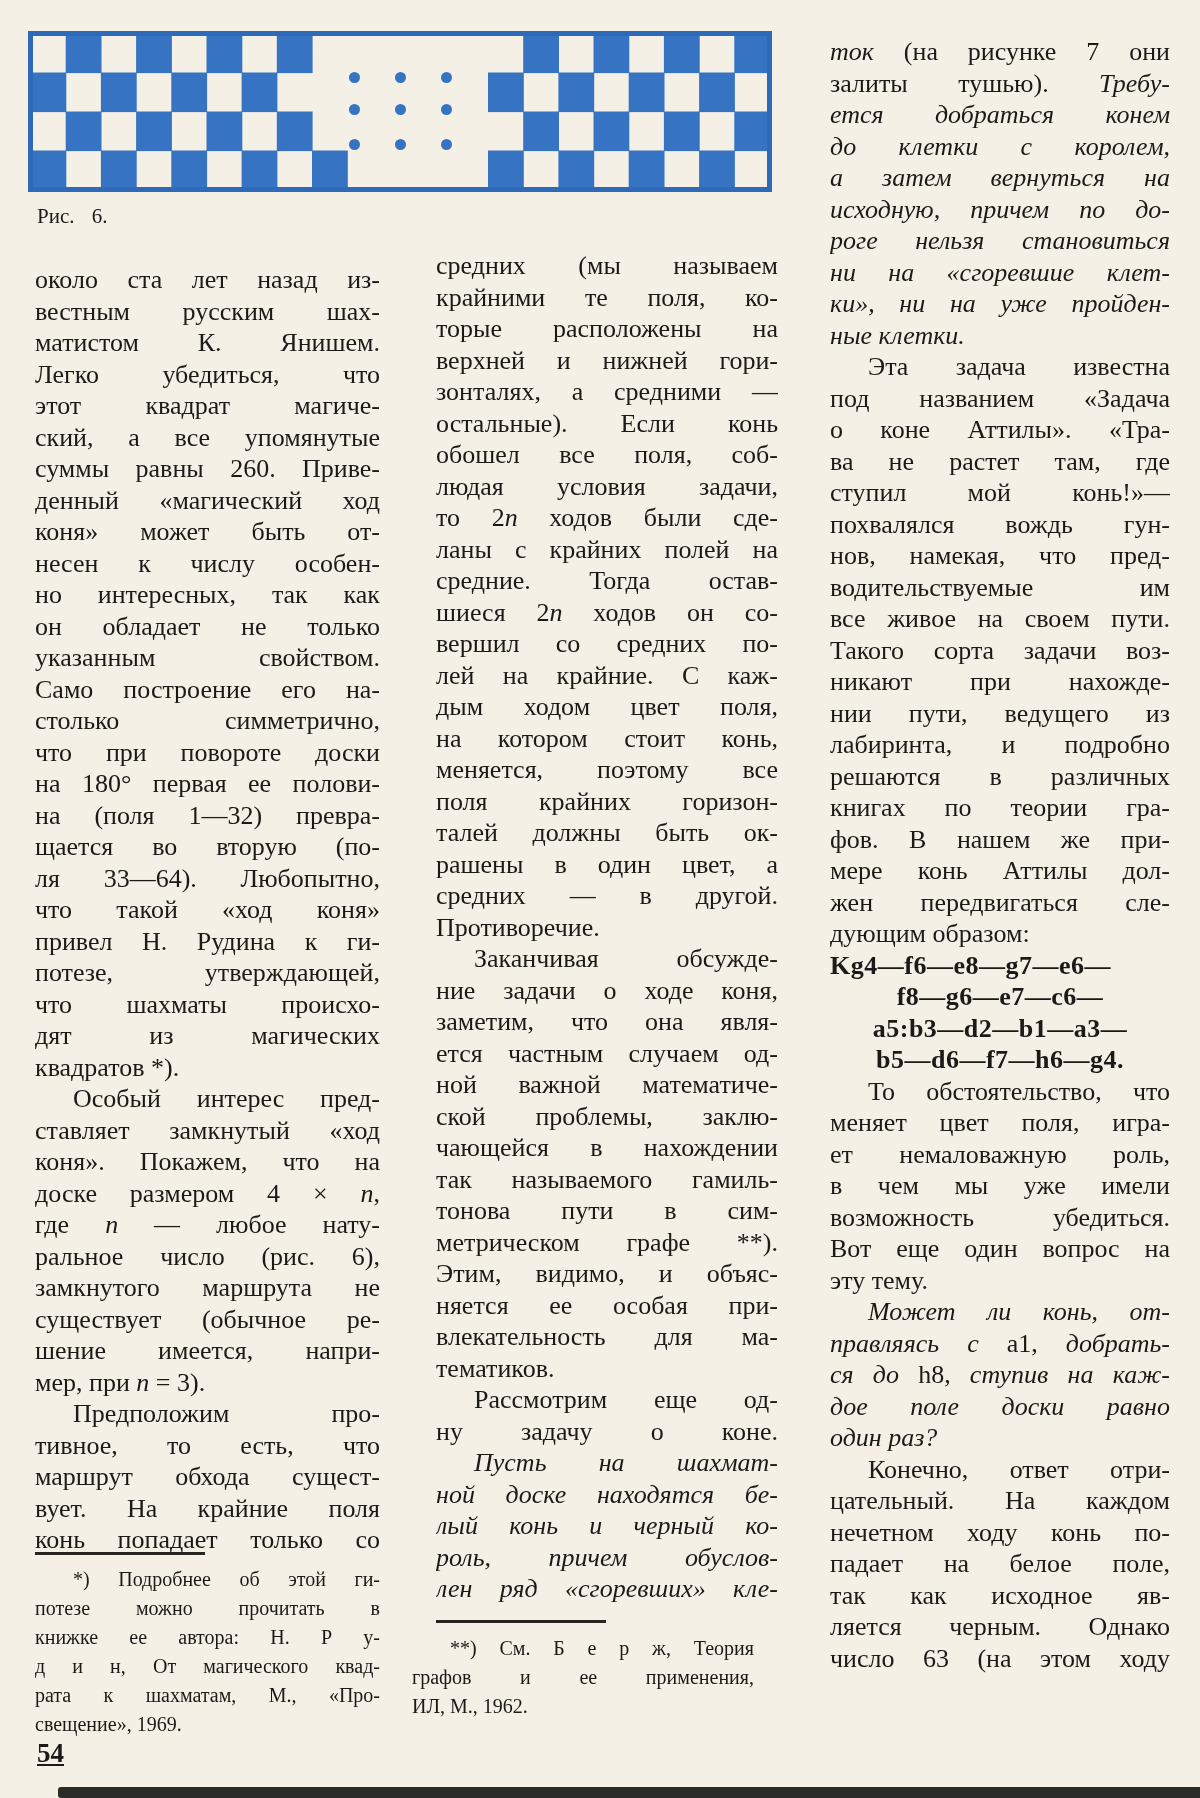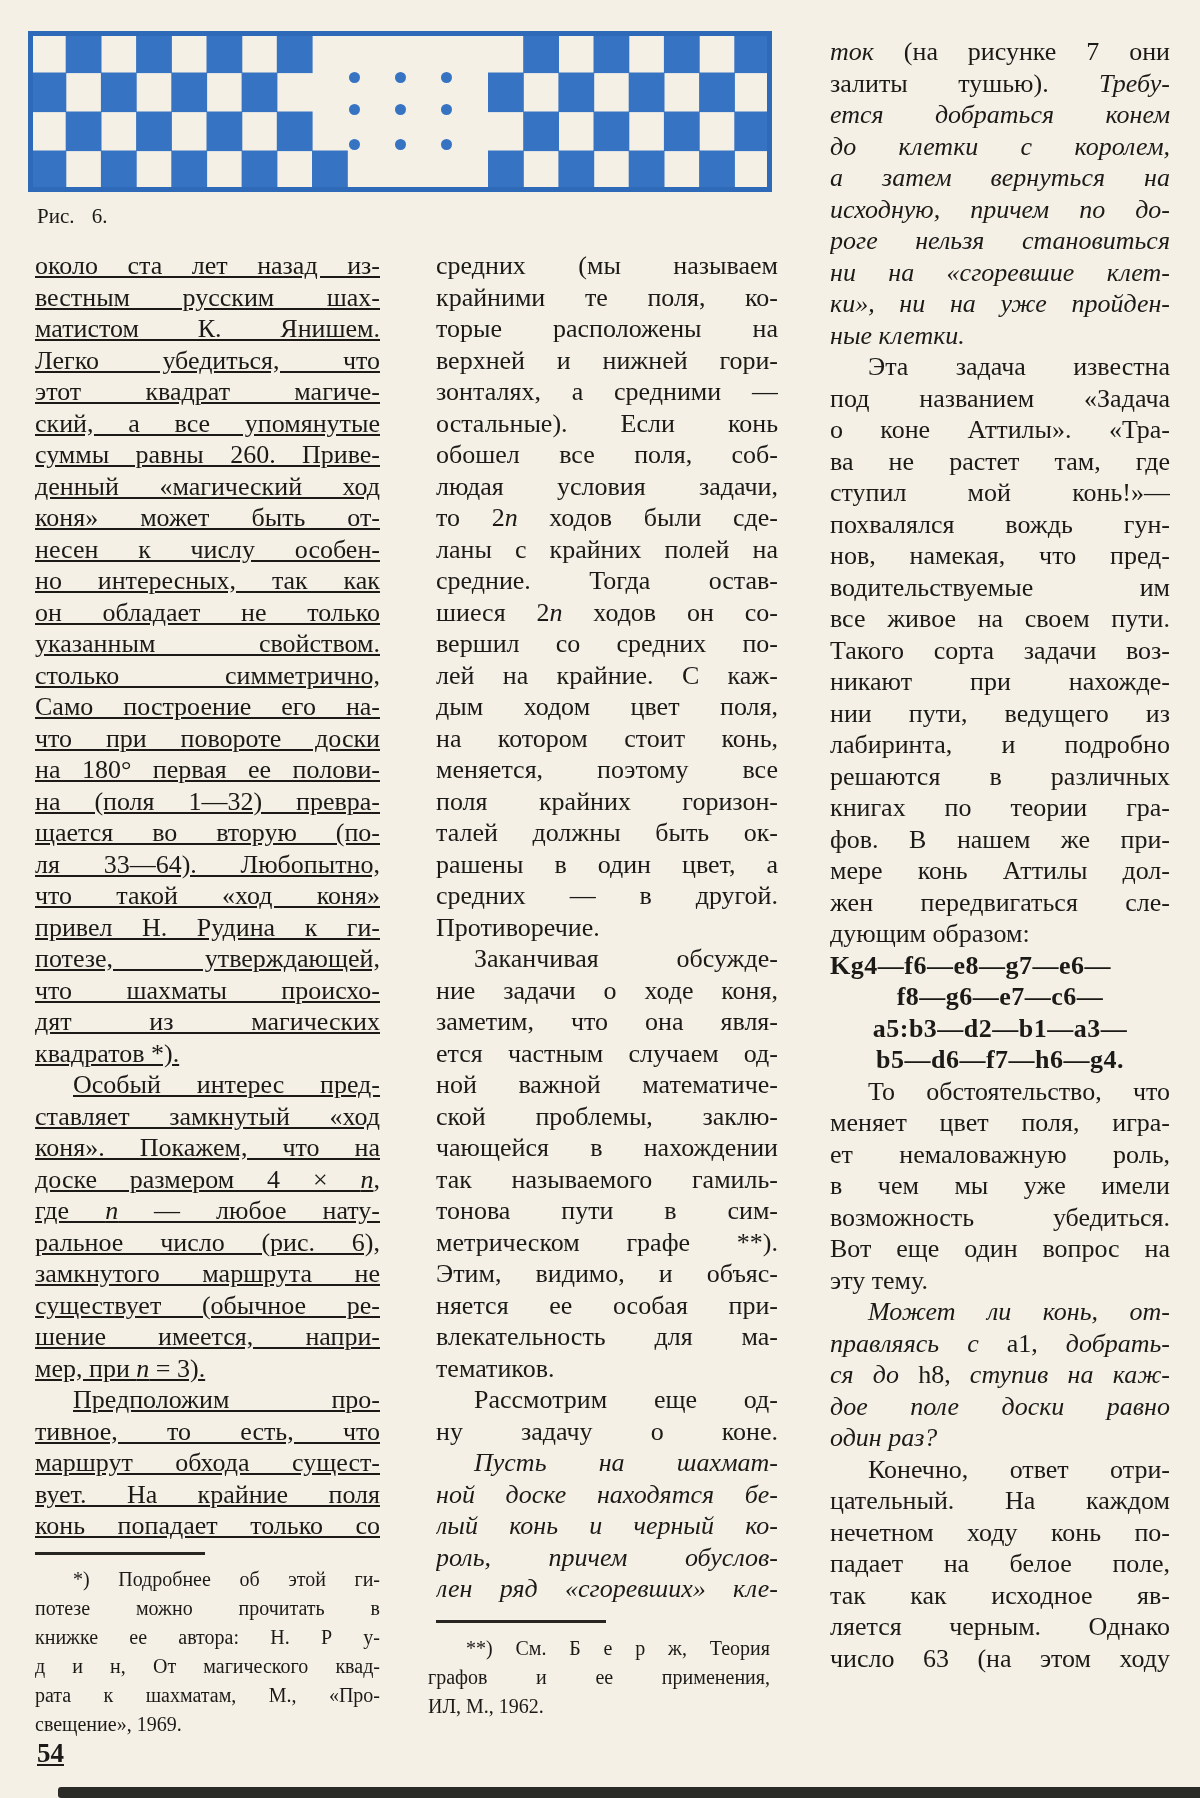--- a/index.html
+++ b/index.html
@@ -13,36 +13,36 @@
   }
   .figure-wrap{position:absolute;left:28px;top:31px;}
   .caption{
     position:absolute;left:37px;top:200px;
     font-size:21px;line-height:32px;word-spacing:12px;
   }
   .col{
     position:absolute;
     font-size:26px;
   }
-  .col-1{left:35px;top:250px;width:345px;text-decoration:underline;}
+  .col-1{left:35px;top:264px;width:345px;}
   .col-2{left:436px;top:250px;width:342px;}
   .col-3{left:830px;top:36px;width:340px;}
   .line{
     height:31.5px;line-height:31.5px;
     overflow:hidden;white-space:normal;
   }
   .a-j{text-align:justify;text-align-last:justify;}
   .a-l{text-align:justify;text-align-last:left;}
   .a-c{text-align:center;text-align-last:center;}
   .ind{text-indent:38px;}
   .s-i{font-style:italic;}
   .s-b{font-weight:bold;letter-spacing:0.5px;}
   .fn{position:absolute;font-size:20px;}
   .fn-1{left:35px;top:1565px;width:345px;}
-  .fn-2{left:428px;top:1634px;width:342px;}
+  .fn-2{left:412px;top:1634px;width:342px;}
   .fn .line{height:29px;line-height:29px;}
   .fn-rule{position:absolute;height:3px;background:#26251f;width:170px;}
   .rule-1{left:35px;top:1552px;}
   .rule-2{left:436px;top:1620px;}
   .page-number{
     position:absolute;left:37px;top:1738px;
     font-size:27px;font-weight:bold;text-decoration:underline;
   }
   .scan-edge-bar{
     position:absolute;left:58px;top:1787px;width:1142px;height:11px;
@@ -111,22 +111,22 @@
       <div class="line a-j"><span class="s-r">Легко убедиться, что</span></div>
       <div class="line a-j"><span class="s-r">этот квадрат магиче-</span></div>
       <div class="line a-j"><span class="s-r">ский, а все упомянутые</span></div>
       <div class="line a-j"><span class="s-r">суммы равны 260. Приве-</span></div>
       <div class="line a-j"><span class="s-r">денный «магический ход</span></div>
       <div class="line a-j"><span class="s-r">коня» может быть от-</span></div>
       <div class="line a-j"><span class="s-r">несен к числу особен-</span></div>
       <div class="line a-j"><span class="s-r">но интересных, так как</span></div>
       <div class="line a-j"><span class="s-r">он обладает не только</span></div>
       <div class="line a-j"><span class="s-r">указанным свойством.</span></div>
+      <div class="line a-j"><span class="s-r">Само построение его на-</span></div>
       <div class="line a-j"><span class="s-r">столько симметрично,</span></div>
-      <div class="line a-j"><span class="s-r">Само построение его на-</span></div>
       <div class="line a-j"><span class="s-r">что при повороте доски</span></div>
       <div class="line a-j"><span class="s-r">на 180° первая ее полови-</span></div>
       <div class="line a-j"><span class="s-r">на (поля 1—32) превра-</span></div>
       <div class="line a-j"><span class="s-r">щается во вторую (по-</span></div>
       <div class="line a-j"><span class="s-r">ля 33—64). Любопытно,</span></div>
       <div class="line a-j"><span class="s-r">что такой «ход коня»</span></div>
       <div class="line a-j"><span class="s-r">привел Н. Рудина к ги-</span></div>
       <div class="line a-j"><span class="s-r">потезе, утверждающей,</span></div>
       <div class="line a-j"><span class="s-r">что шахматы происхо-</span></div>
       <div class="line a-j"><span class="s-r">дят из магических</span></div>

